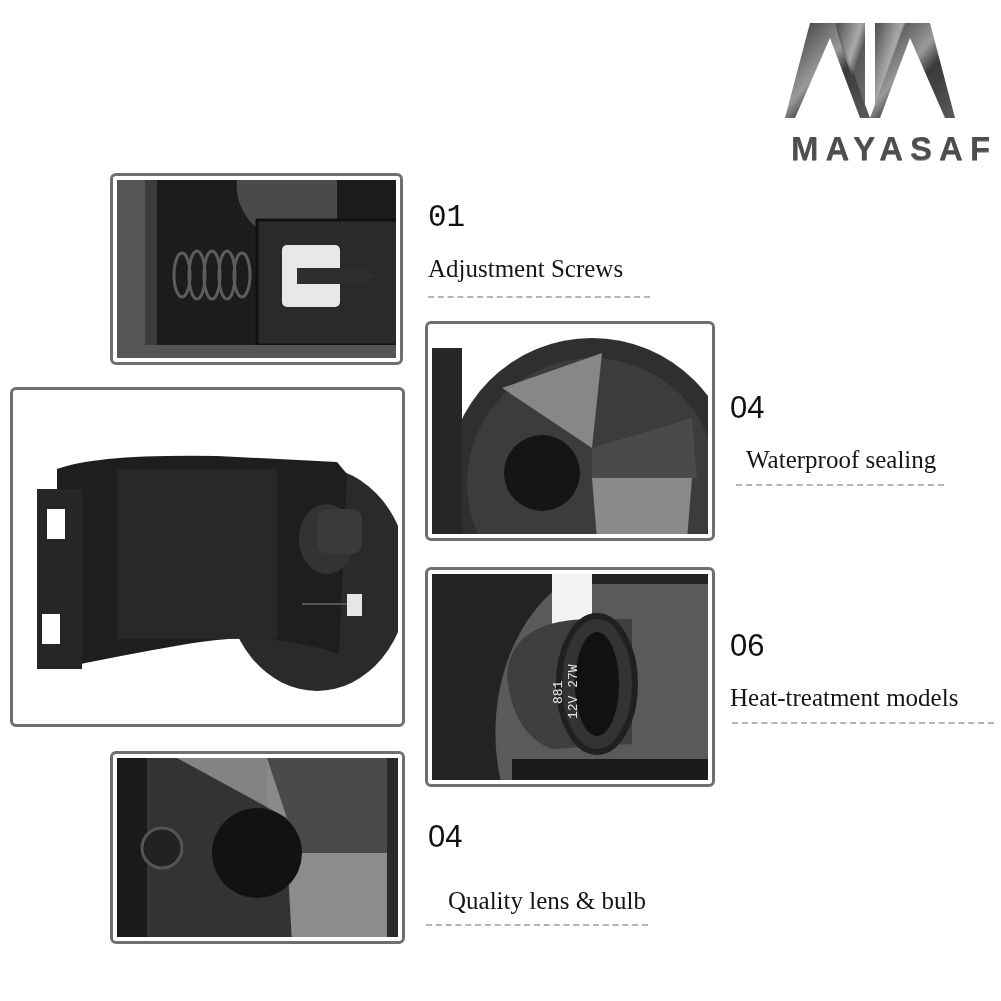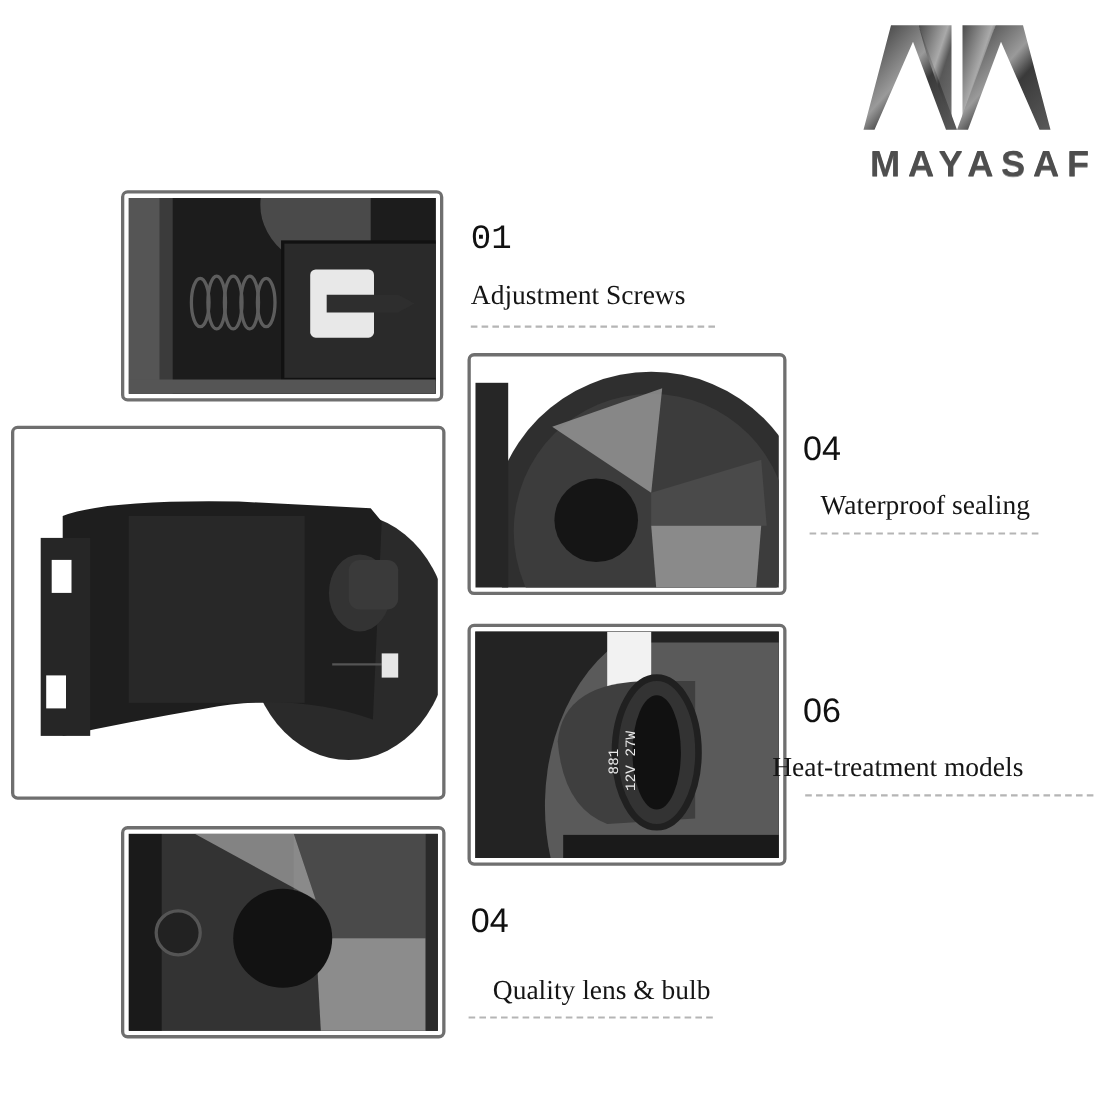--- a/index.html
+++ b/index.html
@@ -110,21 +110,21 @@
       <path d="M75,100 Q80,45 160,45 L200,45 L200,170 L120,175 Q80,160 75,100 Z" fill="#3f3f3f"></path>
       <ellipse cx="165" cy="110" rx="38" ry="68" fill="#333" stroke="#202020" stroke-width="6"></ellipse>
       <ellipse cx="165" cy="110" rx="22" ry="52" fill="#111"></ellipse>
       <text x="0" y="0" transform="translate(130,130) rotate(-90)" fill="#e8e8e8" font-family="Liberation Mono, monospace" font-size="13">881</text>
       <text x="0" y="0" transform="translate(145,145) rotate(-90)" fill="#e8e8e8" font-family="Liberation Mono, monospace" font-size="13">12V 27W</text>
       <rect x="80" y="185" width="202" height="27" fill="#1a1a1a"></rect>
     </svg>
   </div>
 </div>
 <div class="num" style="left:730px;top:628px;">06</div>
-<div class="caption" style="left:702px;top:684px;">Heat-treatment models</div>
+<div class="caption" style="left:730px;top:684px;">Heat-treatment models</div>
 <div class="dash" style="left:732px;top:722px;width:262px;"></div>
 
 <div class="frame" style="left:110px;top:751px;width:295px;height:193px;">
   <div class="photo" style="background:#2e2e2e;">
     <svg width="287" height="185" viewBox="0 0 287 185">
       <rect width="287" height="185" fill="#333"></rect>
       <rect x="0" y="0" width="30" height="185" fill="#1a1a1a"></rect>
       <polygon points="150,0 287,0 287,95 150,95" fill="#4a4a4a"></polygon>
       <polygon points="170,95 270,95 270,185 175,185" fill="#8c8c8c"></polygon>
       <polygon points="60,0 150,0 170,60" fill="#a5a5a5" opacity="0.7"></polygon>

